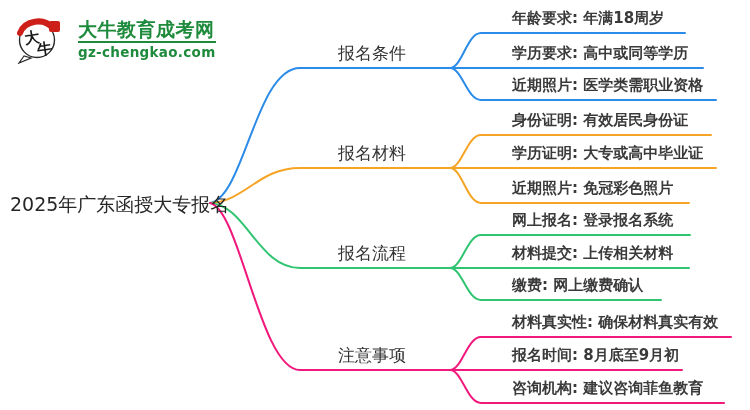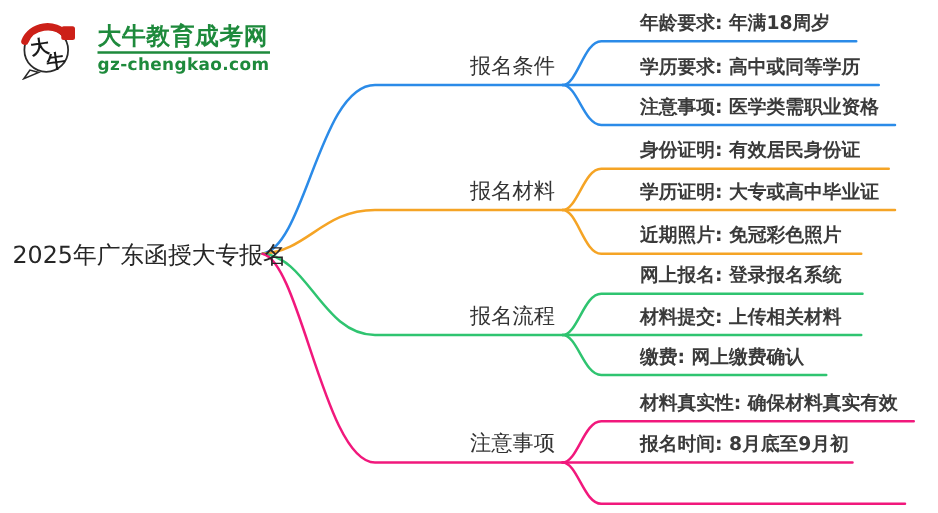--- a/index.html
+++ b/index.html
@@ -7,22 +7,22 @@
     position:relative;width:750px;height:410px;background:#ffffff;overflow:hidden;
     font-family:"DejaVu Sans","Liberation Sans",sans-serif;
   }
   svg.links{position:absolute;left:0;top:0;width:750px;height:410px;}
   svg.links path{fill:none;stroke-width:2;stroke-linecap:round;}
   .root-topic{
     position:absolute;left:10px;top:192px;width:205px;
     font-size:19px;line-height:24px;color:#262626;white-space:nowrap;
   }
   .branch-label{
-    position:absolute;left:338px;width:84px;text-align:right;
-    font-size:17px;line-height:20px;color:#333;white-space:nowrap;margin-left:22px;
+    position:absolute;left:338px;width:84px;text-align:left;
+    font-size:17px;line-height:20px;color:#333;white-space:nowrap;
   }
   .leaf-item{
     position:absolute;left:512px;
     font-size:15px;line-height:22px;color:#3a3a3a;white-space:nowrap;font-weight:bold;
   }
   
   .logo{position:absolute;left:12px;top:14px;display:flex;align-items:flex-start;}
   .logo-mark{width:50px;height:50px;flex:0 0 auto;}
   .logo-text{margin-left:16px;margin-top:4px;}
   .logo-name{font-size:19px;font-weight:bold;letter-spacing:0.5px;line-height:22px;white-space:nowrap;}
@@ -73,26 +73,27 @@
 
   <div class="root-topic">2025年广东函授大专报名</div>
 
   <div class="branch-label" style="top:43px">报名条件</div>
   <div class="branch-label" style="top:143px">报名材料</div>
   <div class="branch-label" style="top:243px">报名流程</div>
   <div class="branch-label" style="top:345px">注意事项</div>
 
   <div class="leaf-item" style="top:7px">年龄要求: 年满18周岁</div>
   <div class="leaf-item" style="top:42px">学历要求: 高中或同等学历</div>
-  <div class="leaf-item" style="top:74px">注意事项: 医学类需职业资格</div>
+  <div class="leaf-item" style="top:74px">近期照片: 医学类需职业资格</div>
 
   <div class="leaf-item" style="top:109px">身份证明: 有效居民身份证</div>
   <div class="leaf-item" style="top:142px">学历证明: 大专或高中毕业证</div>
   <div class="leaf-item" style="top:177px">近期照片: 免冠彩色照片</div>
 
   <div class="leaf-item" style="top:209px">网上报名: 登录报名系统</div>
   <div class="leaf-item" style="top:242px">材料提交: 上传相关材料</div>
   <div class="leaf-item" style="top:311px">材料真实性: 确保材料真实有效</div>
 
   <div class="leaf-item" style="top:274px">缴费: 网上缴费确认</div>
   <div class="leaf-item" style="top:344px">报名时间: 8月底至9月初</div>
+  <div class="leaf-item" style="top:377px">咨询机构: 建议咨询菲鱼教育</div>
 
 </div>
 
 </body></html>

